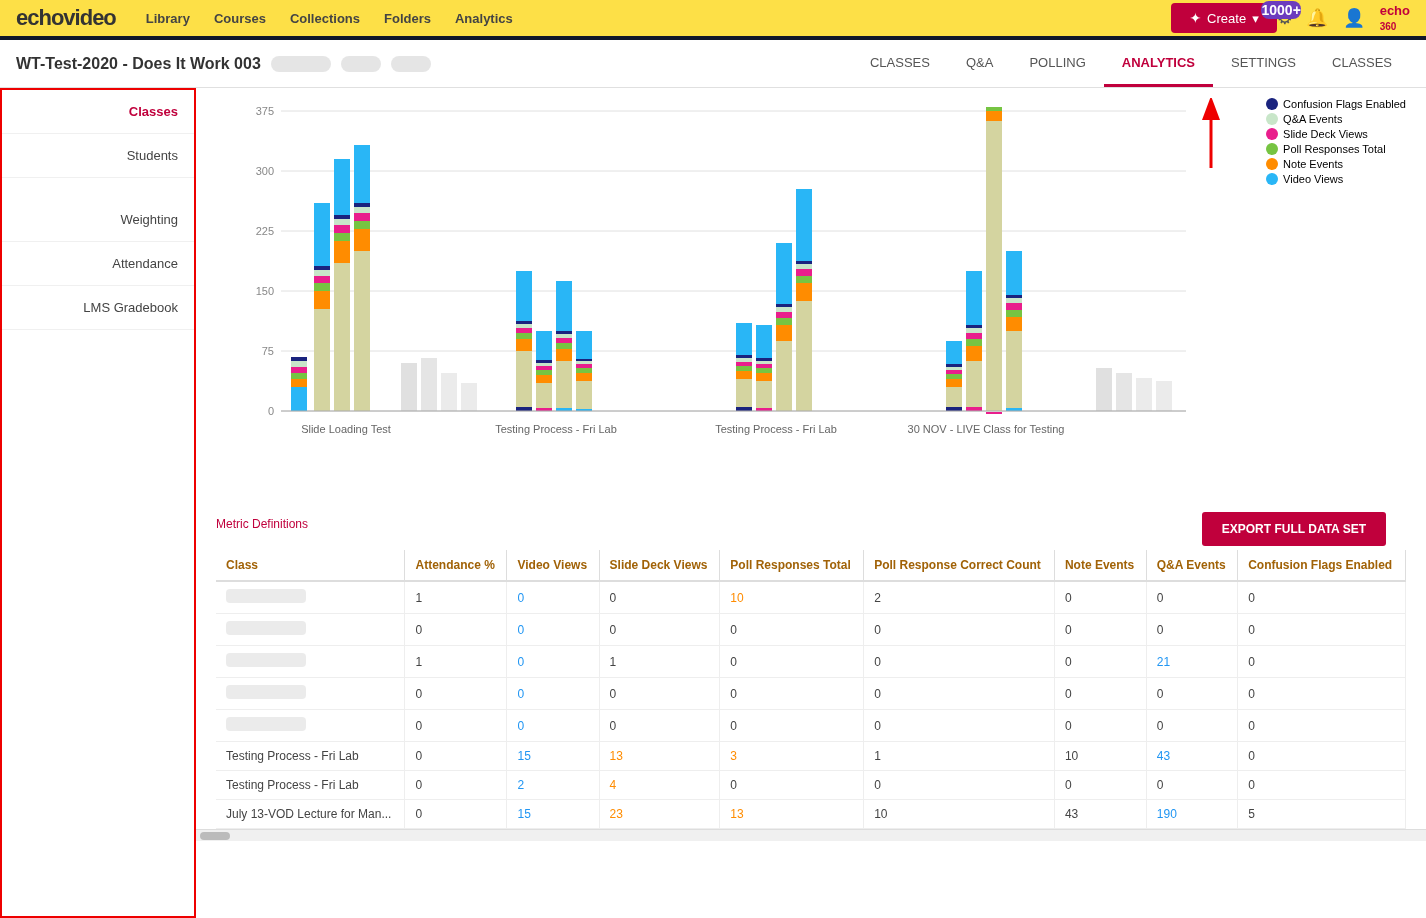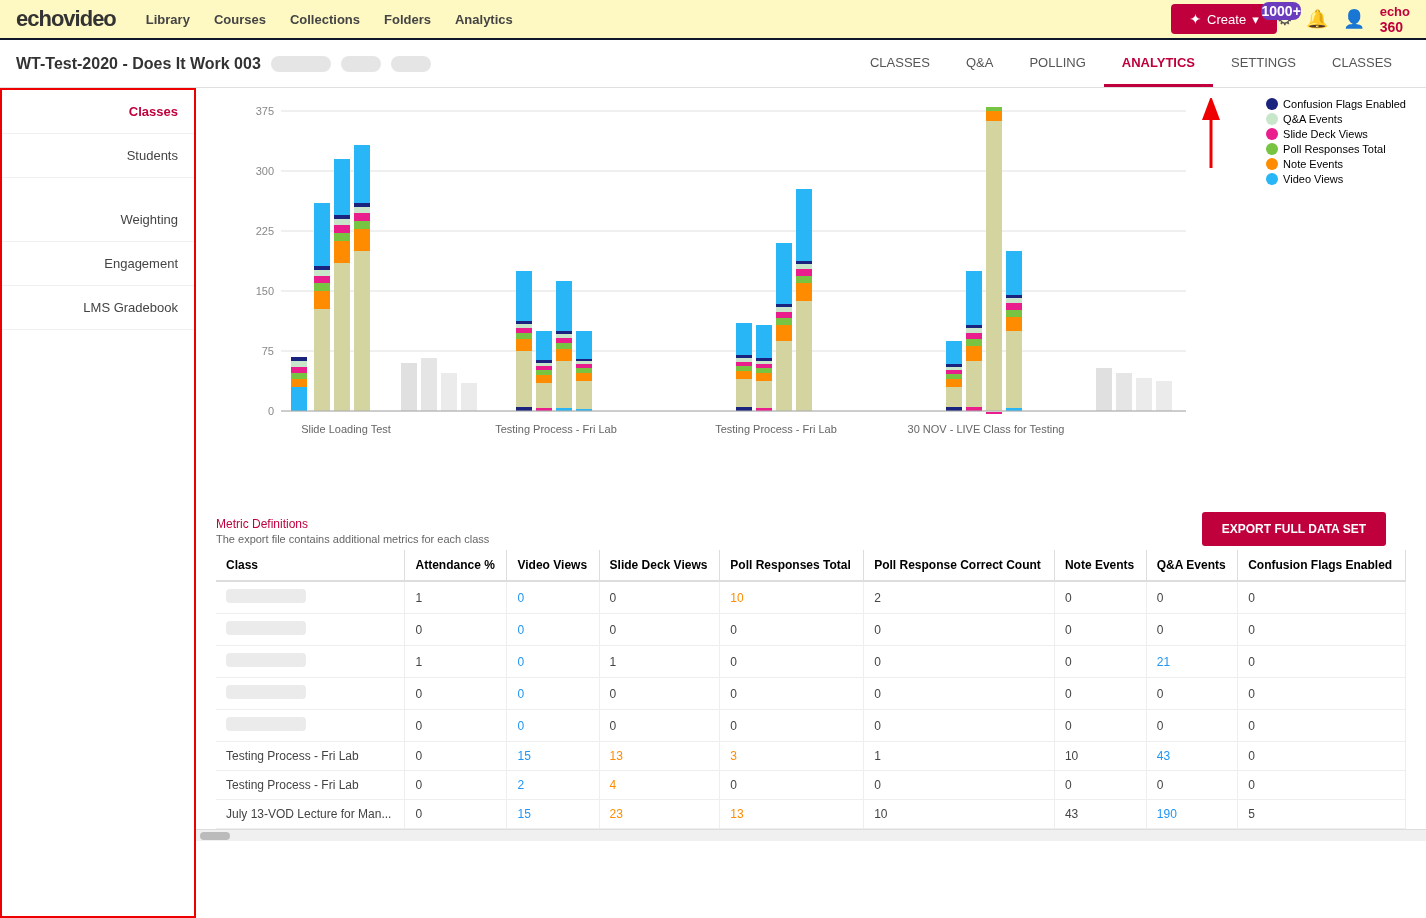--- a/index.html
+++ b/index.html
@@ -1,21 +1,21 @@
 <!DOCTYPE html>
 <html><head>
   <meta charset="utf-8">
   <style>
     * { box-sizing: border-box; margin: 0; padding: 0; }
     body { font-family: Arial, sans-serif; font-size: 13px; background: #fff; overflow: hidden; width: 1426px; height: 918px; }
 
     
     .top-nav {
       display: flex; align-items: center; height: 40px; padding: 0 16px;
-      border-bottom: 2px solid #0f172a; background: #fef9c3;
+      border-bottom: 4px solid #0f172a; background: #fde047;
     }
     .logo { font-size: 22px; font-weight: bold; color: #c0003c; margin-right: 30px; letter-spacing: -1px; }
     .logo span { color: #333; }
     .nav-links { display: flex; gap: 24px; flex: 1; font-weight: bold; }
     .nav-link { font-size: 13px; color: #444; text-decoration: none; cursor: pointer; }
     .create-btn {
       background: #c0003c; color: #fff; border: none; padding: 7px 18px;
       border-radius: 4px; cursor: pointer; font-size: 13px; display: flex; align-items: center; gap: 6px;
     }
     .create-btn .star { color: #fff; font-size: 14px; }
@@ -78,21 +78,21 @@
     .export-btn {
       background: #c0003c; color: #fff; border: none; padding: 10px 20px;
       font-size: 12px; font-weight: bold; cursor: pointer; border-radius: 3px; float: right;
       margin-right: 20px; margin-top: -4px;
     }
 
     
     .data-table-container { padding: 0 20px; clear: both; }
     .data-table { width: 100%; border-collapse: collapse; font-size: 12px; }
     .data-table th {
-      padding: 8px 10px; text-align: left; color: #000000; font-weight: 600;
+      padding: 8px 10px; text-align: left; color: #a16207; font-weight: 600;
       border-bottom: 2px solid #ddd; border-right: 1px solid #ddd;
       background: #fff; white-space: nowrap; margin-top: 40px;
     }
     .data-table td {
       padding: 7px 10px; border-bottom: 1px solid #eee; border-right: 1px solid #eee;
       color: #444;
     }
     .data-table td.blue { color: #2196F3; }
     .data-table td.orange { color: #FF8C00; }
     .blurred-cell { display: inline-block; width: 80px; height: 14px; background: #ccc; border-radius: 4px; opacity: 0.4; }
@@ -122,21 +122,21 @@
     <span class="star">✦</span>
     <span>Create</span>
     <span>▾</span>
   </button>
   <div class="nav-right">
     <span class="nav-icon" style="position:relative;">⚙
       <span class="badge" style="position:absolute; top:-6px; right:-8px; background:#6c3cbe; color:#fff; font-size:14px; border-radius:8px; padding:1px 0;">1000+</span>
     </span>
     <span class="nav-icon">🔔</span>
     <span class="nav-icon">👤</span>
-    <span class="echo360-logo">echo<br><span style="font-size:14px;">360</span></span>
+    <span class="echo360-logo">echo<br><span style="font-size:10px;">360</span></span>
   </div>
 </div>
 
 <div class="subtitle-bar">
   <div class="course-title">
     <span>WT-Test-2020 - Does It Work 003</span>
     <span class="blurred-pill"></span>
     <span class="blurred-pill-sm"></span>
     <span class="blurred-pill-sm"></span>
   </div>
@@ -150,21 +150,21 @@
   </div>
 </div>
 
 <div class="main-layout">
 
   <div class="sidebar">
     <div class="sidebar-item active">Classes</div>
     <div class="sidebar-item">Students</div>
     <div class="sidebar-divider"></div>
     <div class="sidebar-item">Weighting</div>
-    <div class="sidebar-item">Engagement</div>
+    <div class="sidebar-item">Attendance</div>
     <div class="sidebar-item">LMS Gradebook</div>
   </div>
 
   <div class="content">
 
     <div class="chart-area" style="position:relative; height:420px;">
 
       
       <div class="legend">
         <div class="legend-item">
@@ -378,21 +378,20 @@
         <rect x="910" y="278" width="16" height="30" fill="#ccc" opacity="0.4"></rect>
 
         <line x1="35" y1="308" x2="940" y2="308" stroke="#aaa" stroke-width="1"></line>
       </svg>
     </div>
 
     <div class="clearfix metric-section">
       <button class="export-btn">EXPORT FULL DATA SET</button>
       <div>
         <a class="metric-link">Metric Definitions</a>
-        <div class="metric-desc">The export file contains additional metrics for each class</div>
       </div>
     </div>
 
     <div class="data-table-container">
       <table class="data-table">
         <thead>
           <tr>
             <th>Class</th>
             <th>Attendance %</th>
             <th>Video Views</th>

